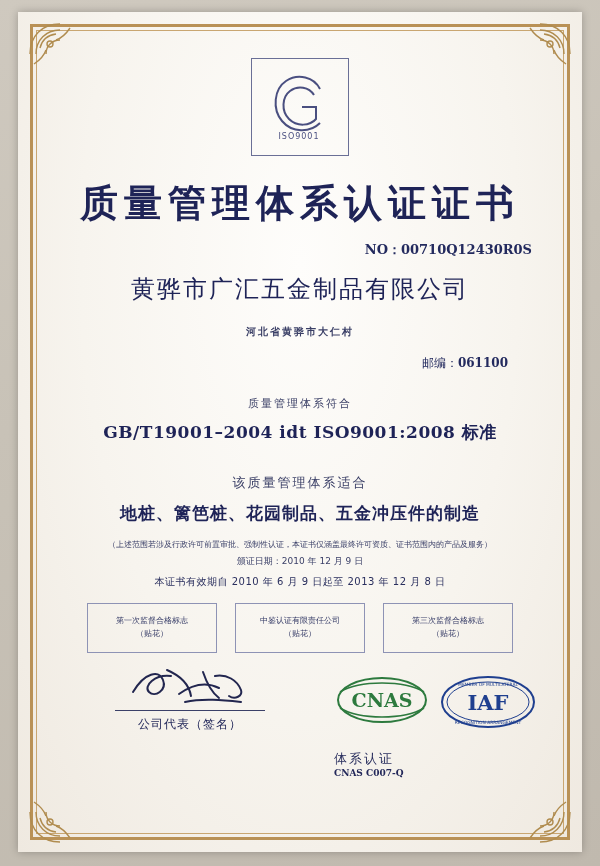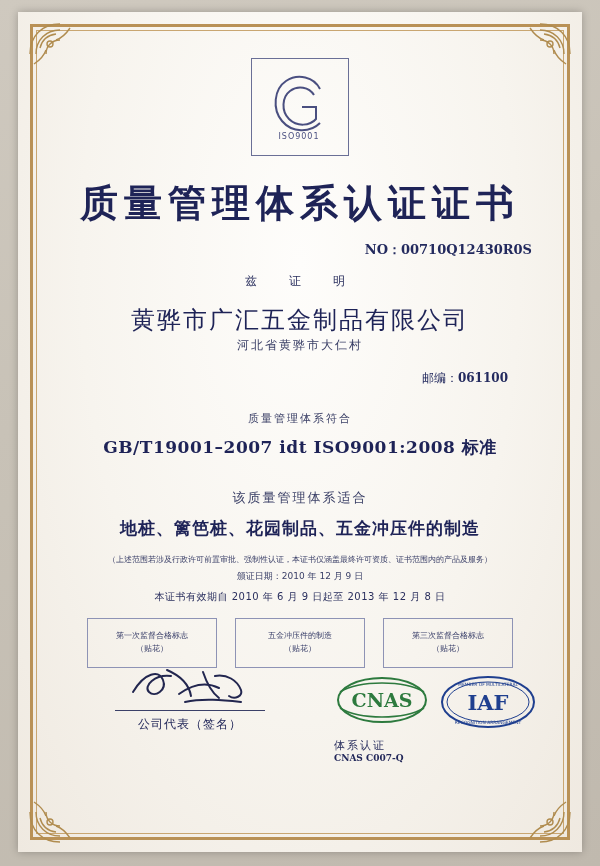--- a/index.html
+++ b/index.html
@@ -123,24 +123,25 @@
   .company {
     margin-top: 14px;
     font-size: 24px;
     font-weight: normal;
     letter-spacing: 2px;
     color: #1e2357;
     font-family: "DejaVu Sans", sans-serif;
   }
 
   .address {
-    margin-top: 1px;
-    font-size: 12px;
+    margin-top: 20px;
+    font-size: 10px;
     letter-spacing: 2px;
     color: #3a3f66;
+    font-weight: bold;
   }
 
   .postcode {
     margin-top: 16px;
     text-align: right;
     padding-right: 46px;
     font-size: 12px;
     color: #232a5e;
   }
   .postcode b { font-family: "DejaVu Serif", serif; }
@@ -249,22 +250,22 @@
   .marks {
     position: absolute;
     right: 18px;
     top: 26px;
     display: flex;
     align-items: flex-start;
     gap: 10px;
   }
   .cnas-mark { text-align: left; }
   .cnas-sub {
-    margin-top: 4px;
-    font-size: 11px;
+    margin-top: 16px;
+    font-size: 13px;
     letter-spacing: 2px;
     color: #2a2f5e;
   }
   .cnas-code {
     font-size: 9px;
     font-weight: bold;
     color: #23285a;
     font-family: "DejaVu Serif", serif;
   }
 
@@ -352,51 +353,50 @@
       </svg>
     </div>
 
 
     <div class="main-title">质量管理体系认证证书</div>
 
     <div class="cert-no">
       <span>NO：</span><span>00710Q12430R0S</span>
     </div>
 
-    <div class="hereby">兹　证　明</div>
 
     <div class="company">黄骅市广汇五金制品有限公司</div>
 
     <div class="address">河北省黄骅市大仁村</div>
 
     <div class="postcode">
       <span>邮编：</span><b>061100</b>
     </div>
 
     <div class="conform-label">质量管理体系符合</div>
 
-    <div class="standard">GB/T19001–2007 idt ISO9001:2008 标准</div>
+    <div class="standard">GB/T19001–2004 idt ISO9001:2008 标准</div>
 
     <div class="scope-label">该质量管理体系适合</div>
 
     <div class="scope">地桩、篱笆桩、花园制品、五金冲压件的制造</div>
 
     <div class="note">（上述范围若涉及行政许可前置审批、强制性认证，本证书仅涵盖最终许可资质、证书范围内的产品及服务）</div>
 
     <div class="issue-date">颁证日期：2010 年 12 月 9 日</div>
 
     <div class="valid">本证书有效期自 2010 年 6 月 9 日起至 2013 年 12 月 8 日</div>
 
     <div class="stamps">
       <div class="stamp-box">
         <span>第一次监督合格标志</span>
         <span>（贴花）</span>
       </div>
       <div class="stamp-box">
-        <span>五金冲压件的制造</span>
+        <span>中鉴认证有限责任公司</span>
         <span>（贴花）</span>
       </div>
       <div class="stamp-box">
         <span>第三次监督合格标志</span>
         <span>（贴花）</span>
       </div>
     </div>
 
     <div class="sig-area">
       <div class="signature">

